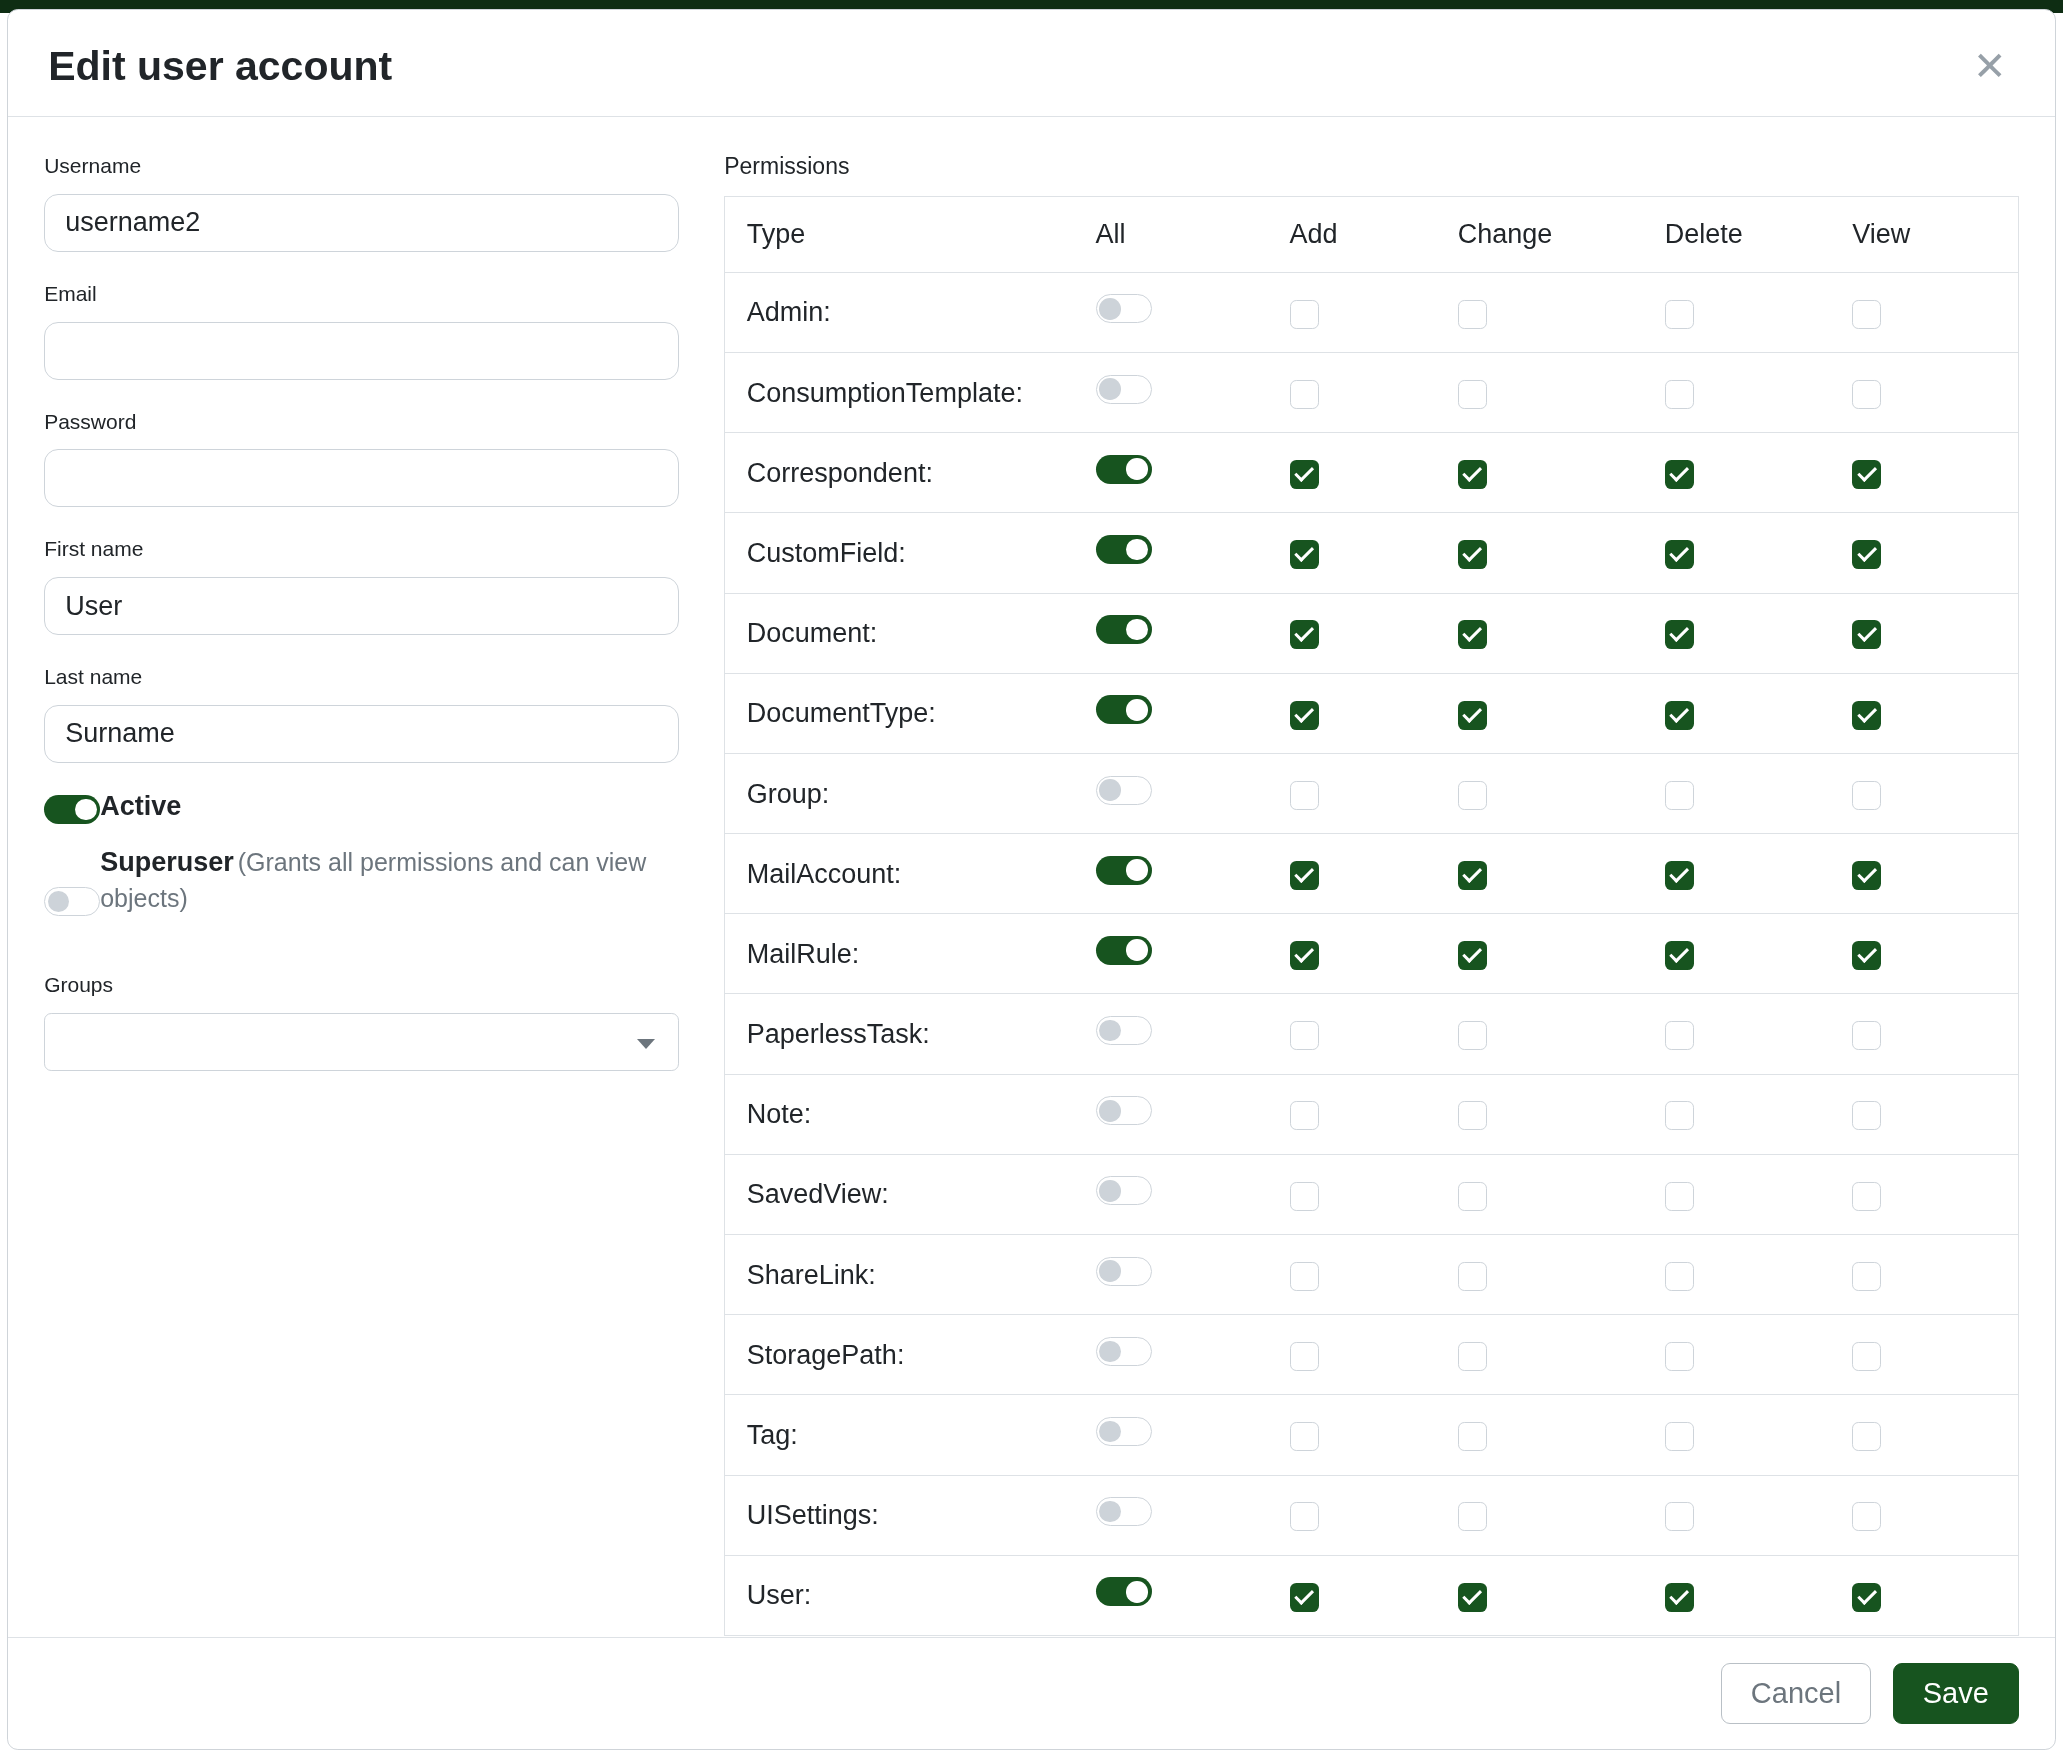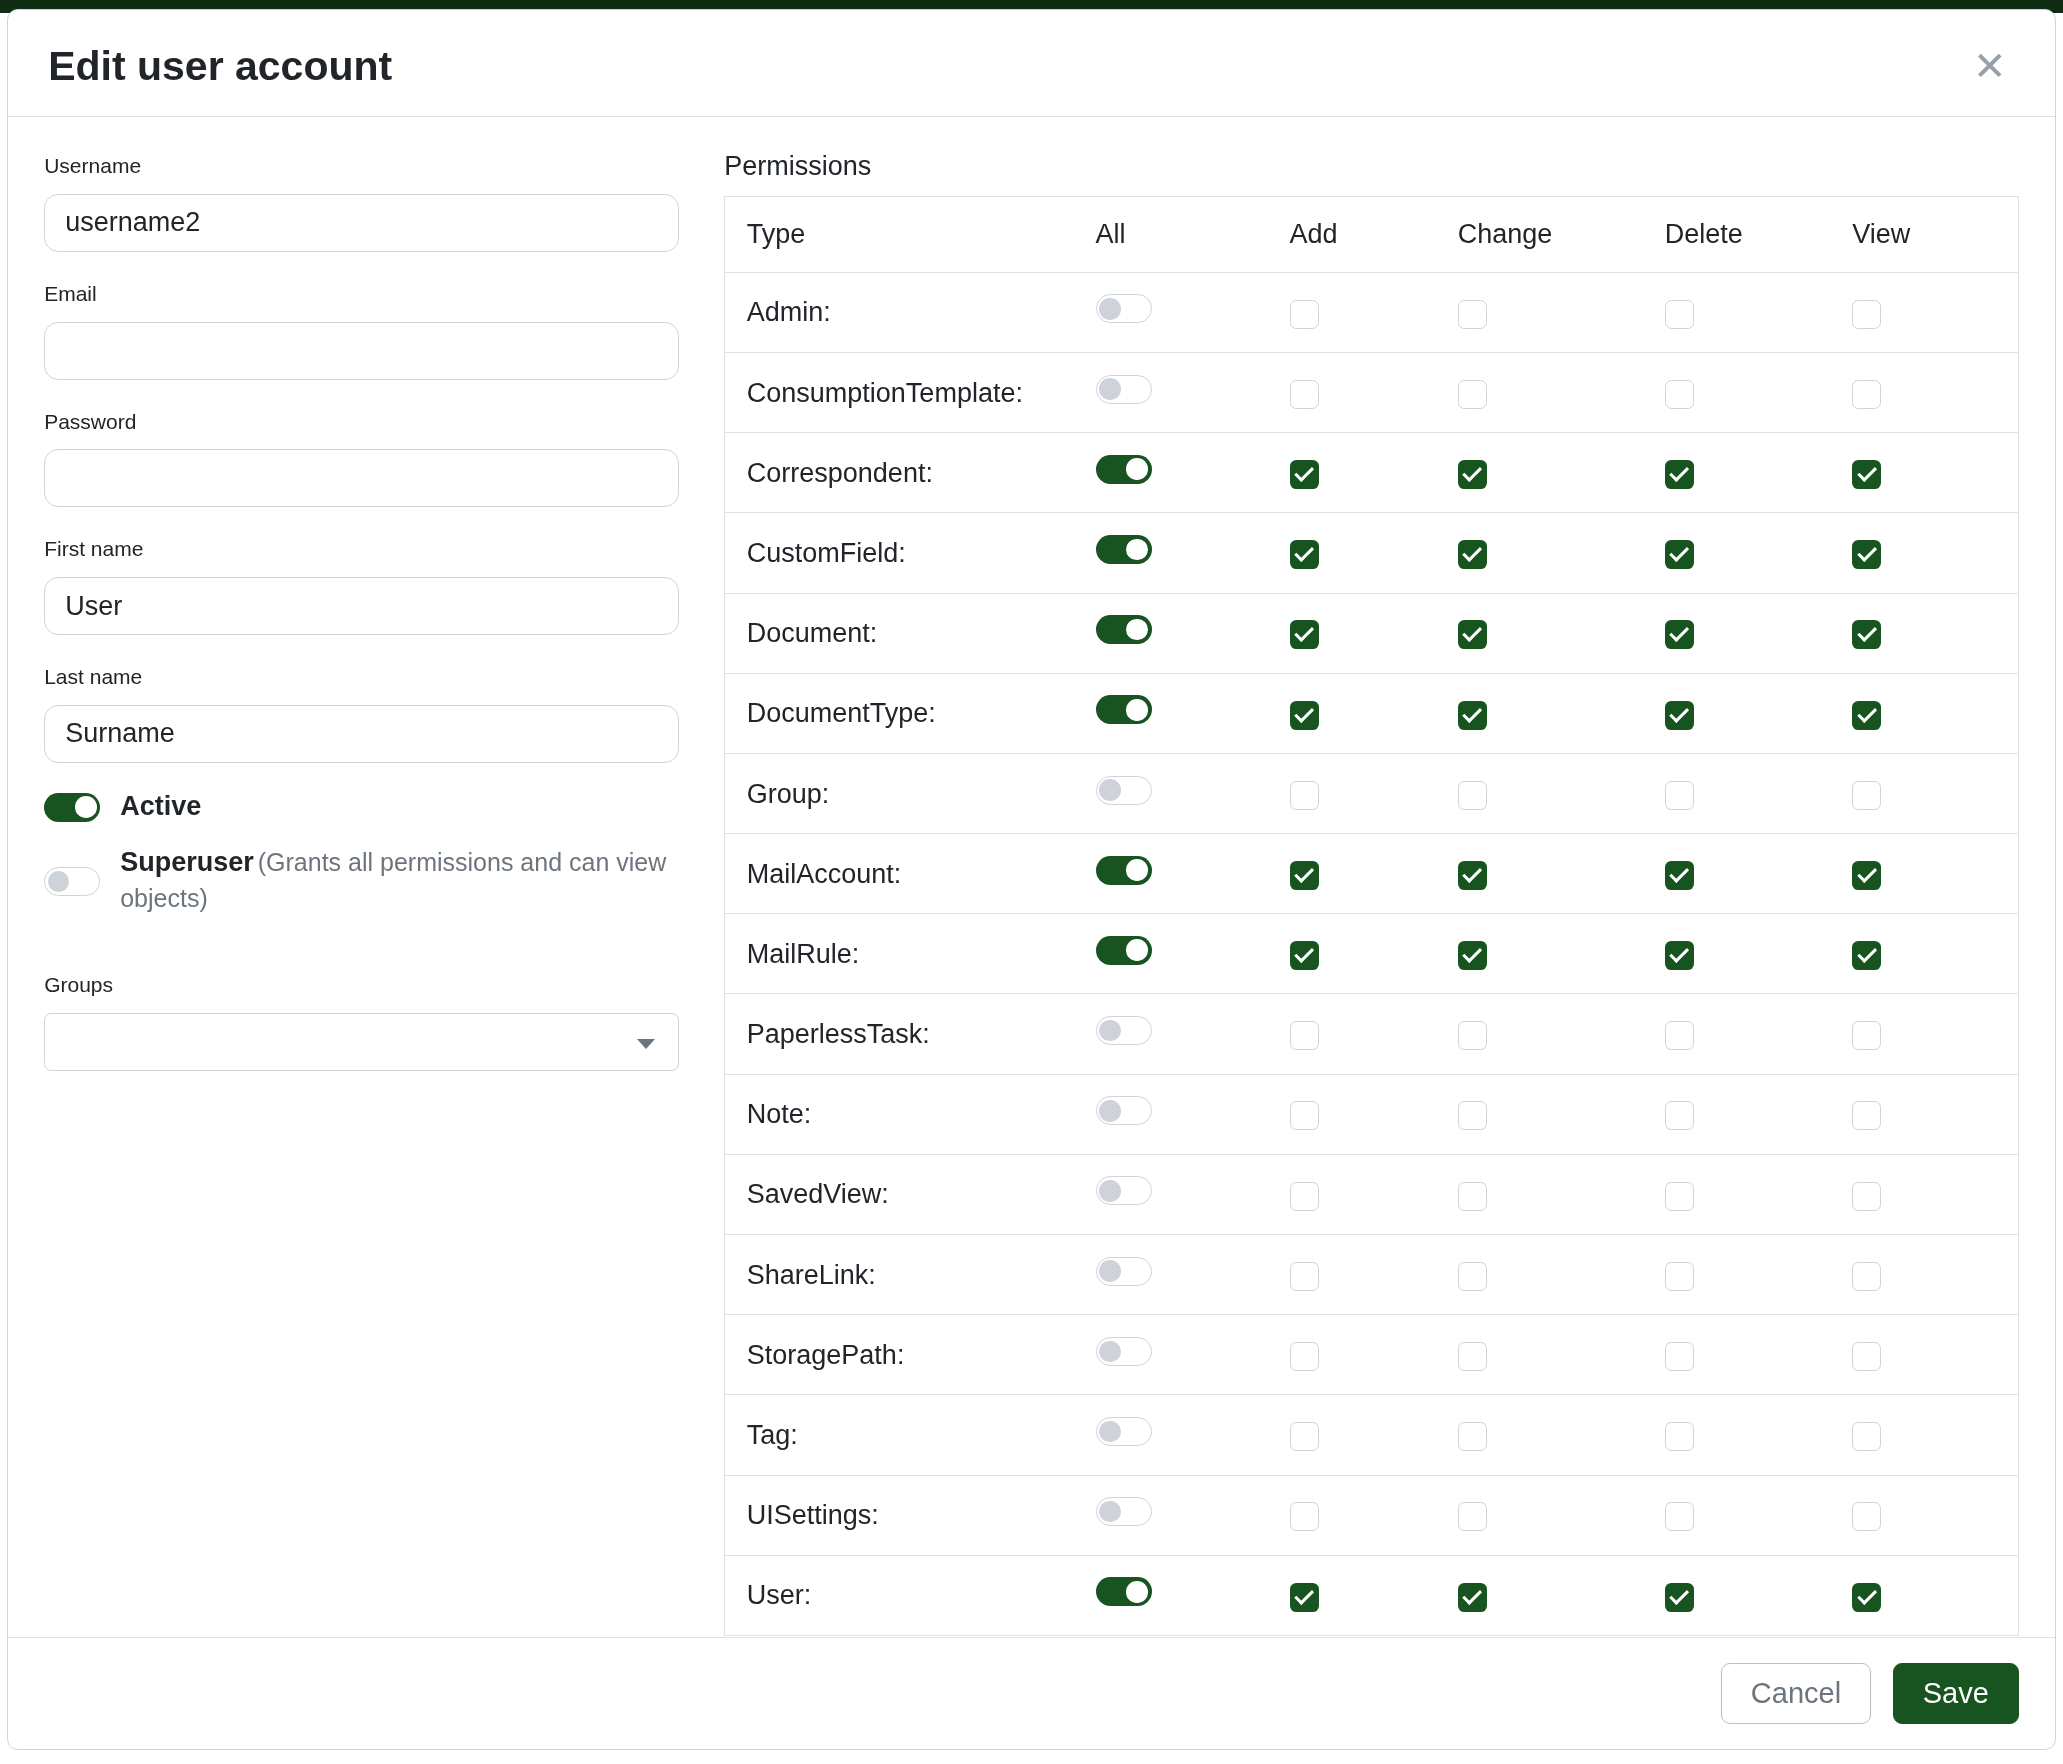--- a/index.html
+++ b/index.html
@@ -101,22 +101,21 @@
     width: 21.6px; height: 21.6px; border-radius: 50%; background: #fff;
   }
   .toggle.off { background: #fff; border: 0.9px solid #ced4da; }
   .toggle.off::after {
     content: ""; position: absolute; top: 2.7px; left: 2.7px;
     width: 21.6px; height: 21.6px; border-radius: 50%; background: #cdd3d9;
   }
 
   .switch-row {
     display: flex;
-    align-items: center;
-    gap: 20px;
+    align-items: flex-end;
     margin-top: 9px;
   }
   .switch-row .toggle { margin-top: 2.7px; }
   .switch-label {
     font-size: 27px;
     line-height: 36px;
     font-weight: 600;
     color: #212529;
   }
   .switch-hint {
@@ -141,21 +140,21 @@
     position: absolute;
     right: 23.4px; top: 25px;
     width: 0; height: 0;
     border-left: 9px solid transparent;
     border-right: 9px solid transparent;
     border-top: 10px solid #6c757d;
   }
 
   
   .perm-label {
-    font-size: 27px;
+    font-size: 23px;
     line-height: 34px;
     margin-bottom: 12.6px;
   }
   table.perm-table {
     width: 100%;
     border-collapse: collapse;
     border: 0.9px solid #dee2e6;
   }
   .perm-table th, .perm-table td {
     text-align: left;

